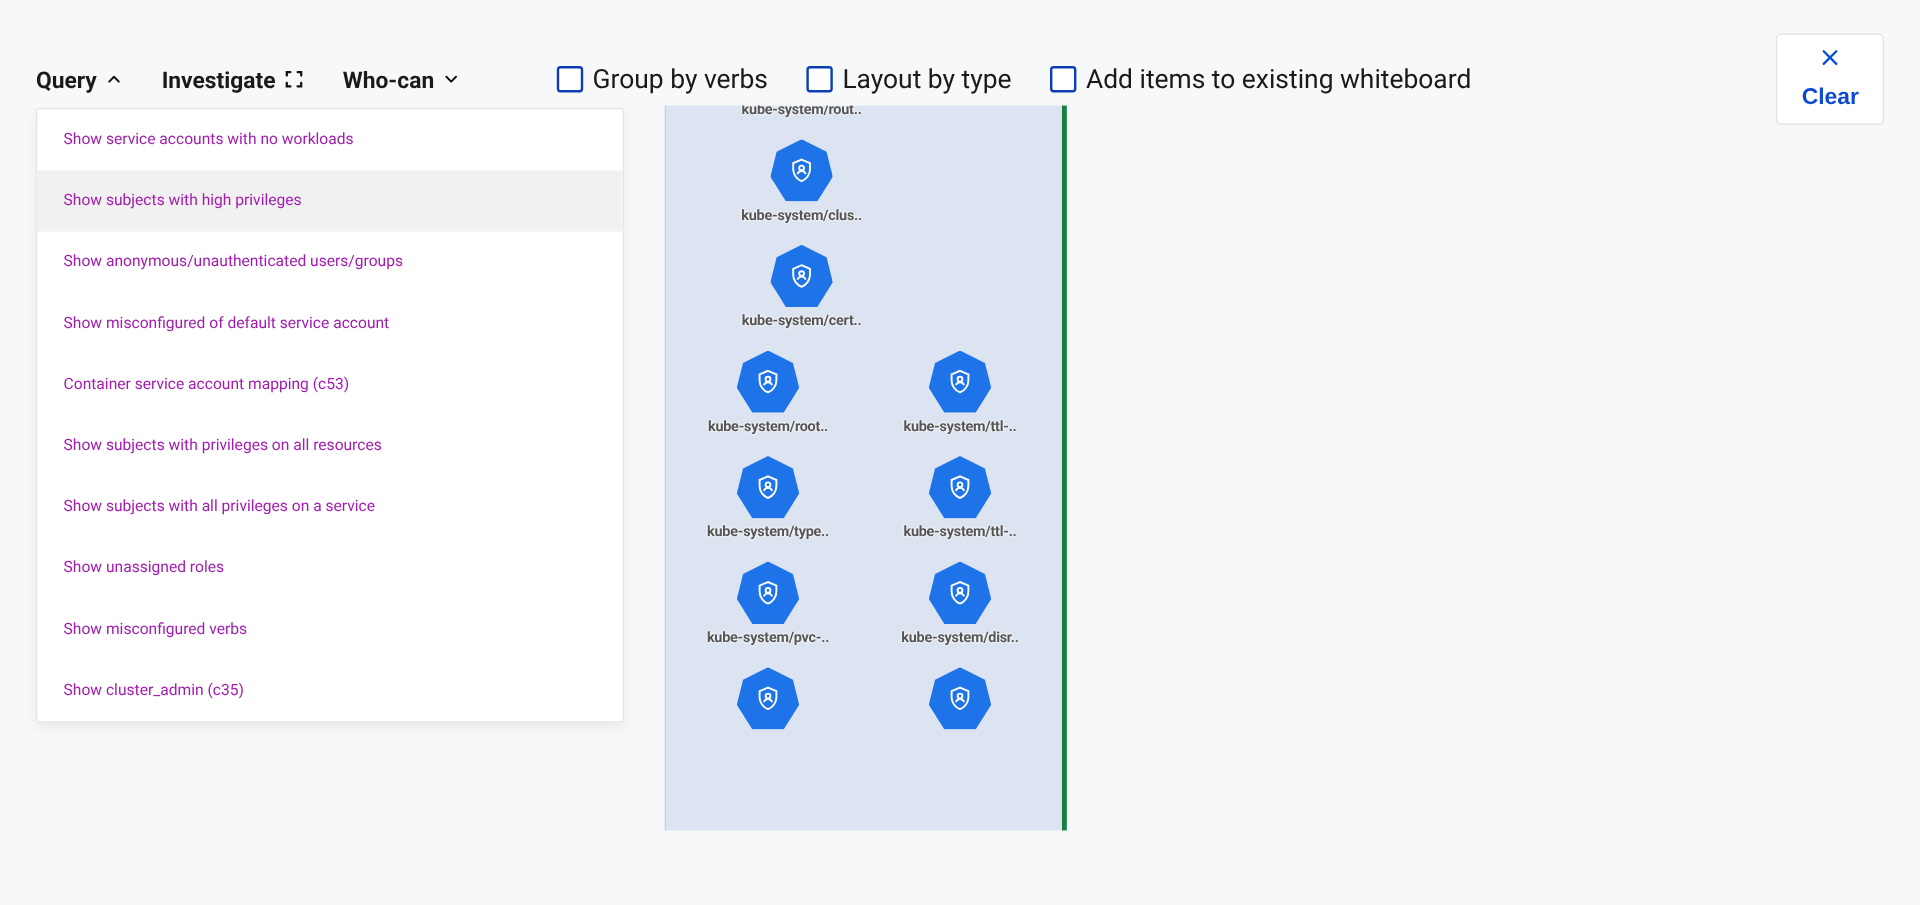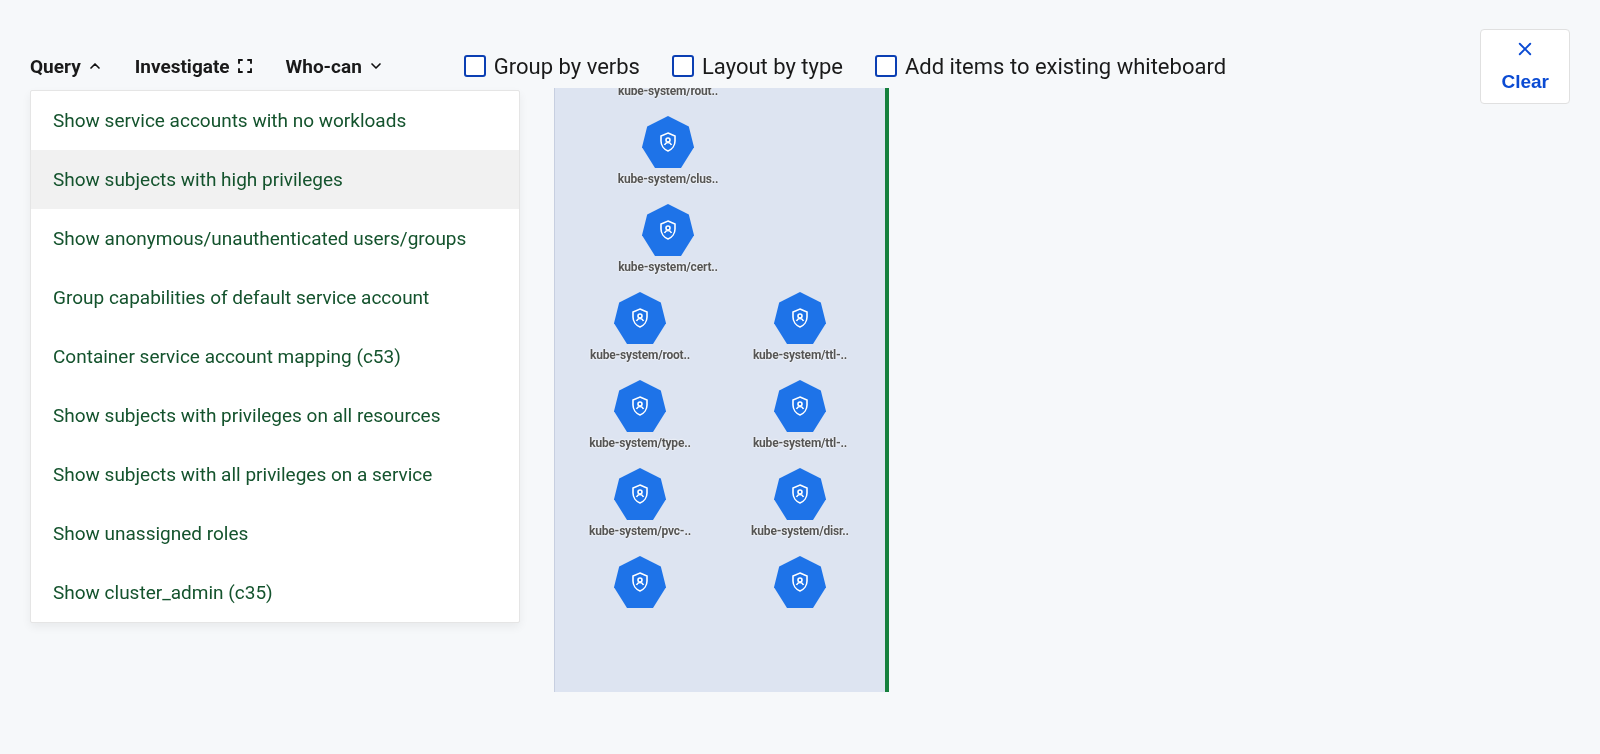--- a/index.html
+++ b/index.html
@@ -110,22 +110,22 @@
     top: 0;
     width: 490px;
     background: #fff;
     border: 1px solid #e5e5e5;
     border-radius: 2px;
     box-shadow: 0 4px 10px rgba(0,0,0,0.06);
     z-index: 10;
   }
   .dropdown-item {
     padding: 18px 22px;
-    font-size: 19px;
-    color: #14532d;
+    font-size: 13px;
+    color: #a21caf;
     cursor: pointer;
   }
   .dropdown-item:hover, .dropdown-item.hover {
     background: #f1f1f1;
   }
   .canvas {
     position: absolute;
     left: 500px;
     top: -2px;
     width: 335px;
@@ -358,21 +358,22 @@
               </svg>
             </div>
           </div>
         </div>
     </div>
 
     <div class="dropdown" id="query-dropdown">
         <div class="dropdown-item">Show service accounts with no workloads</div>
         <div class="dropdown-item hover">Show subjects with high privileges</div>
         <div class="dropdown-item">Show anonymous/unauthenticated users/groups</div>
-        <div class="dropdown-item">Group capabilities of default service account</div>
+        <div class="dropdown-item">Show misconfigured of default service account</div>
         <div class="dropdown-item">Container service account mapping (c53)</div>
         <div class="dropdown-item">Show subjects with privileges on all resources</div>
         <div class="dropdown-item">Show subjects with all privileges on a service</div>
         <div class="dropdown-item">Show unassigned roles</div>
+        <div class="dropdown-item">Show misconfigured verbs</div>
         <div class="dropdown-item">Show cluster_admin (c35)</div>
       </div>
   </div>
 </div>
 
 </body></html>

